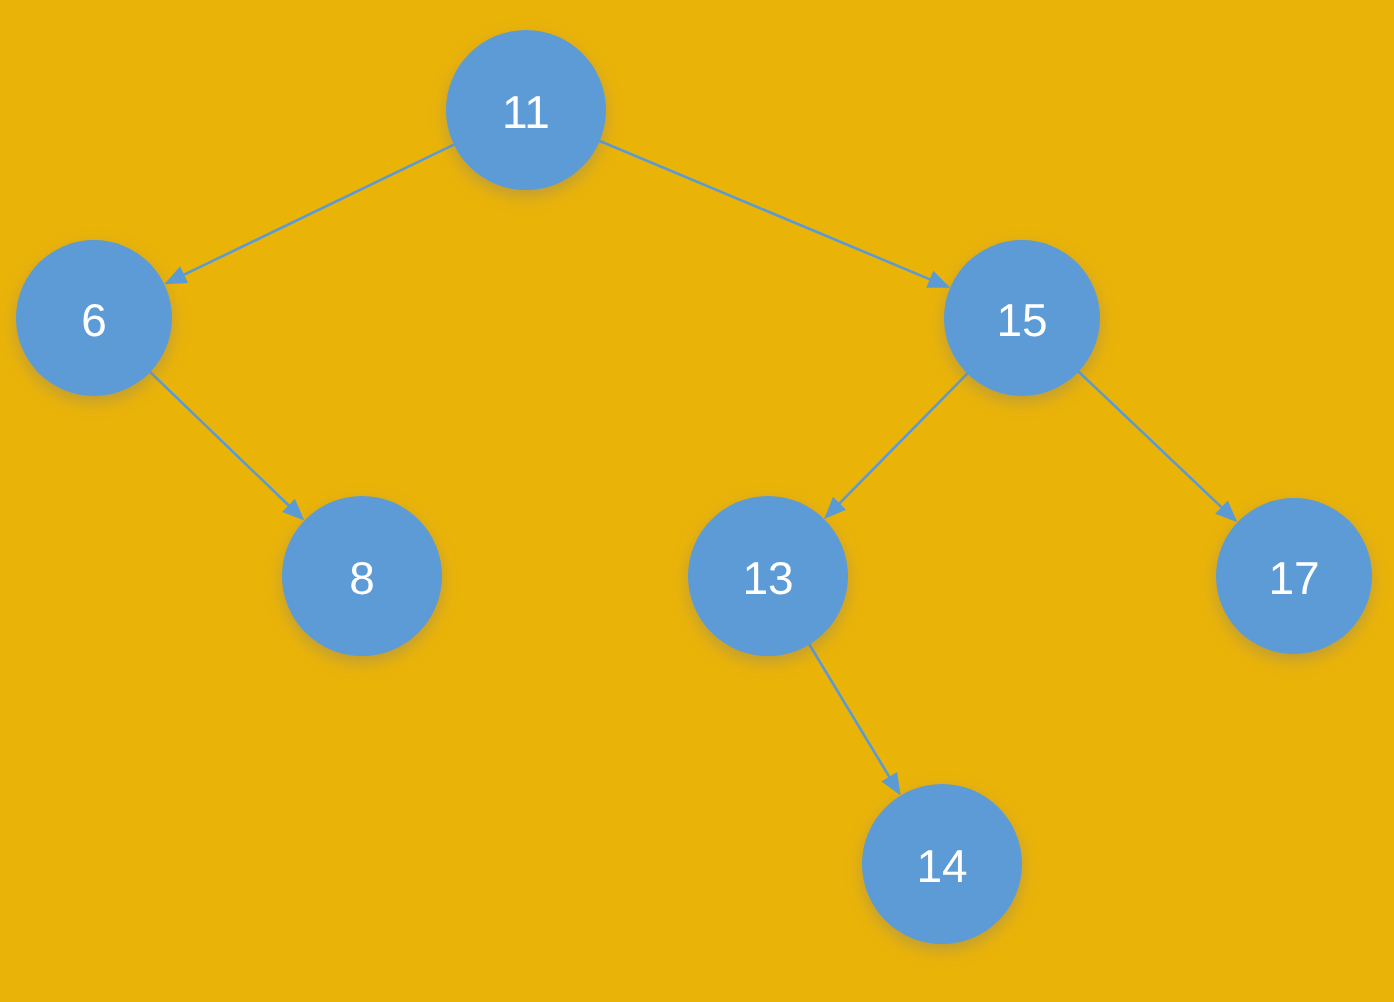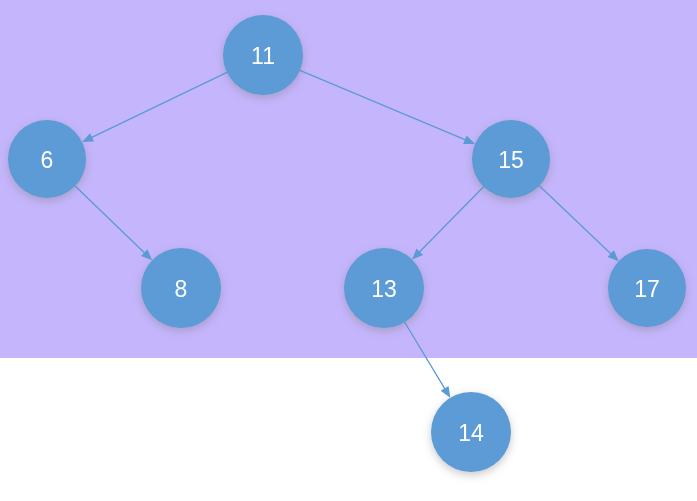--- a/index.html
+++ b/index.html
@@ -10,22 +10,22 @@
   }
   body {
     width: 697px;
     height: 501px;
     overflow: hidden;
     font-family: "Liberation Sans", sans-serif;
   }
   #canvas-wrap {
     position: relative;
     width: 697px;
-    height: 358px;
-    background: #c4b5fd;
+    height: 501px;
+    background: #eab308;
   }
   svg#tree-svg {
     position: absolute;
     top: 0;
     left: 0;
     width: 697px;
     height: 501px;
     display: block;
   }
   .node-circle {

